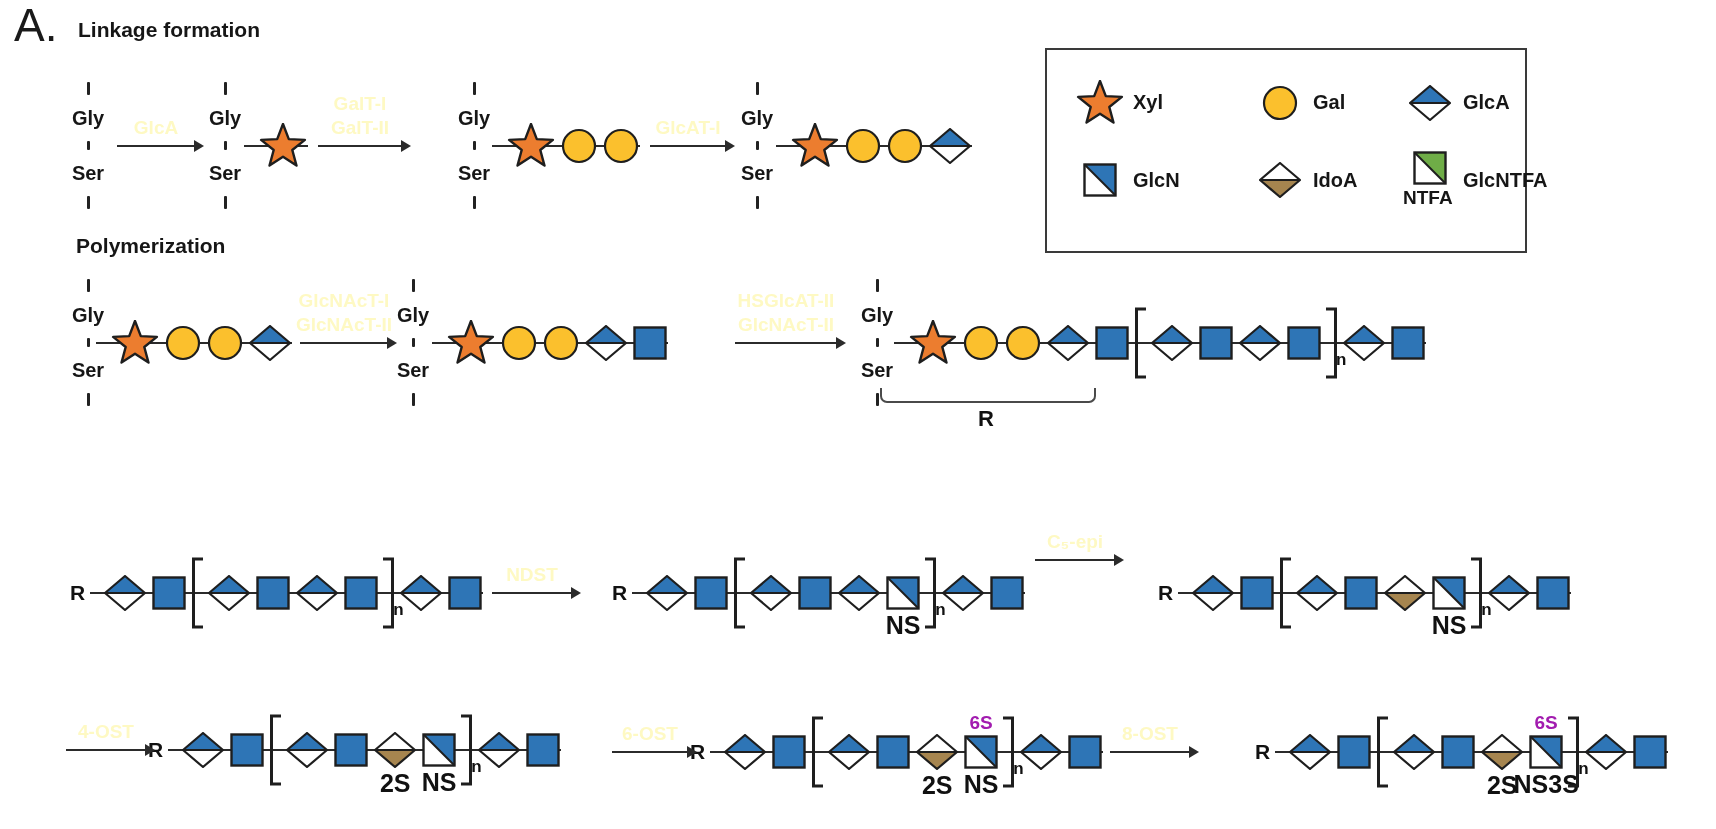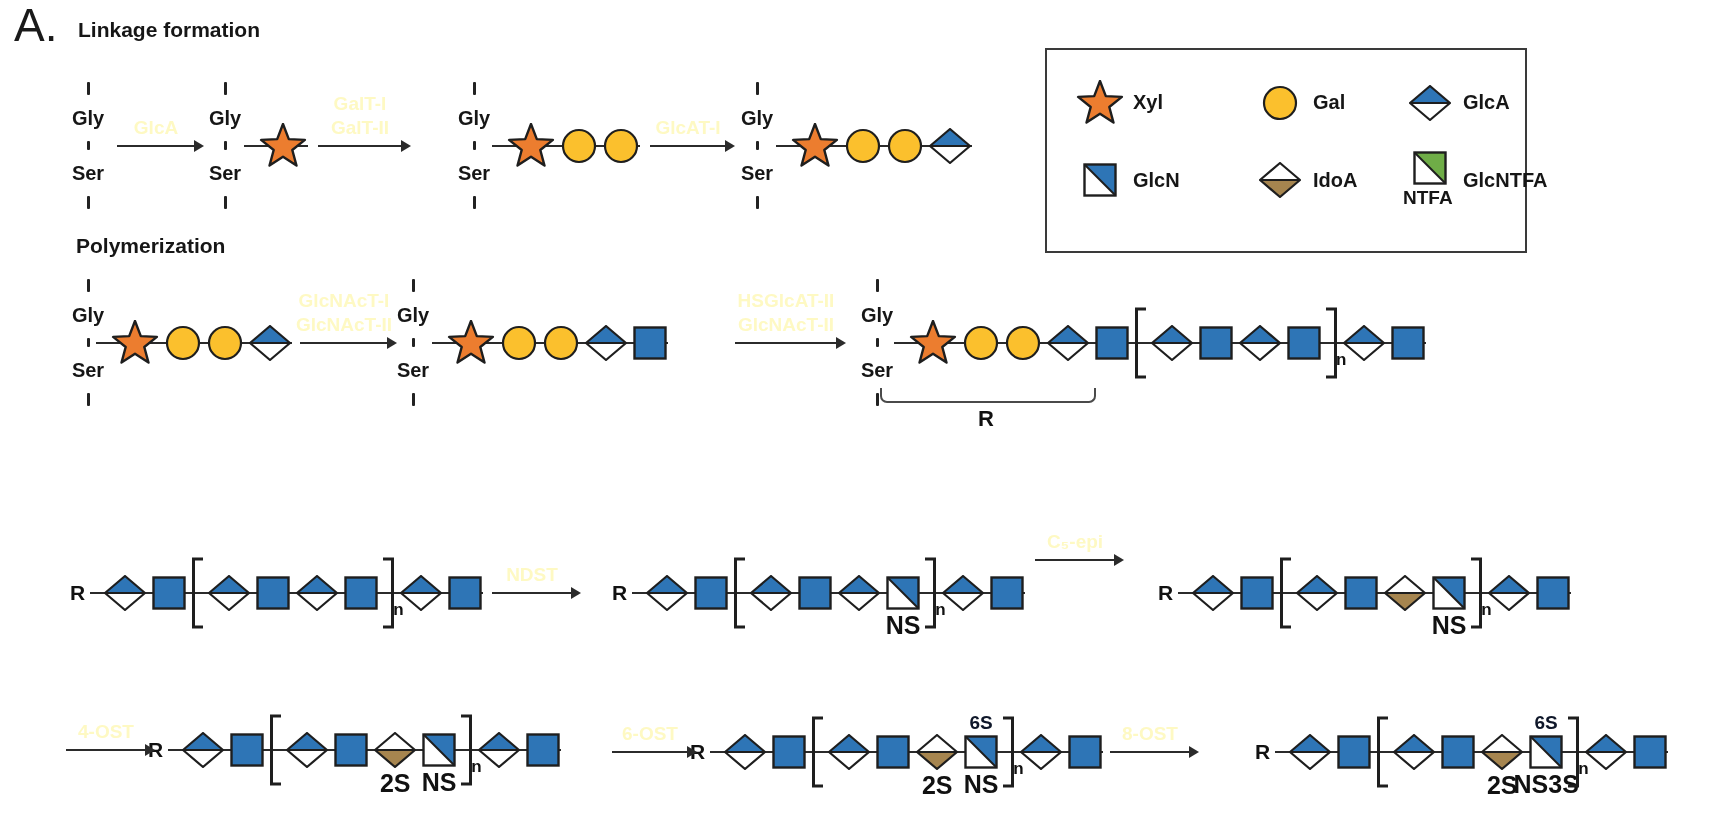--- a/index.html
+++ b/index.html
@@ -19,21 +19,21 @@
   .sergly .aa{font-size:20px; font-weight:600; color:#161616; line-height:1.1;}
 
   
   .chain{position:absolute; display:flex; align-items:center; transform:translateY(-50%);}
   .chain.pad{padding-left:12px;}
   .chain::before{content:''; position:absolute; left:0; right:2px; top:50%; height:2px; margin-top:-1px; background:#2b2b2b; z-index:0;}
   .chain-prefix{position:relative; z-index:1; background:#fff; padding-right:5px; margin-right:11px; font-size:21px; font-weight:700; color:#111;}
   .unit{position:relative; z-index:1; display:flex; align-items:center; justify-content:center; margin:0 3px;}
   .unit svg{display:block;}
   .lbl-below{position:absolute; top:100%; margin-top:1px; left:50%; transform:translateX(-50%); font-size:25px; font-weight:700; white-space:nowrap; color:#111;}
-  .lbl-above{position:absolute; bottom:100%; margin-bottom:1px; left:50%; transform:translateX(-50%); font-size:19px; font-weight:700; white-space:nowrap; color:#0f172a;}
+  .lbl-above{position:absolute; bottom:100%; margin-bottom:1px; left:50%; transform:translateX(-50%); font-size:19px; font-weight:700; white-space:nowrap; color:#a21caf;}
   .bracket{margin:0 1px;}
   .br-sub{position:absolute; left:100%; bottom:10px; margin-left:-3px; font-size:17px; font-weight:700; color:#111;}
 
   
   .arrow{position:absolute; height:2px; background:#2b2b2b;}
   .arrow::after{content:''; position:absolute; right:-9px; top:-5px; width:0; height:0;
     border-left:10px solid #2b2b2b; border-top:6px solid transparent; border-bottom:6px solid transparent;}
   .alabels{position:absolute; left:50%; bottom:6px; transform:translateX(-50%); display:flex; flex-direction:column; align-items:center; line-height:1.3; font-size:19px; font-weight:700; white-space:nowrap; color:#fef9c3;}
 
   

